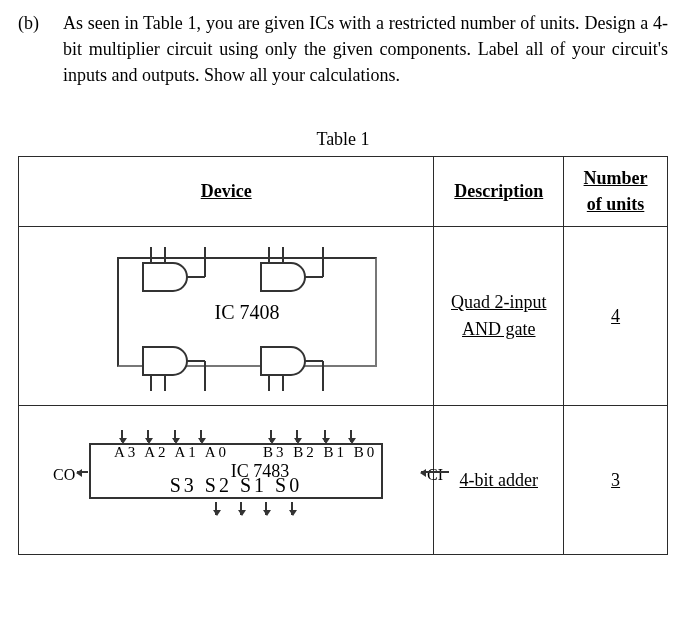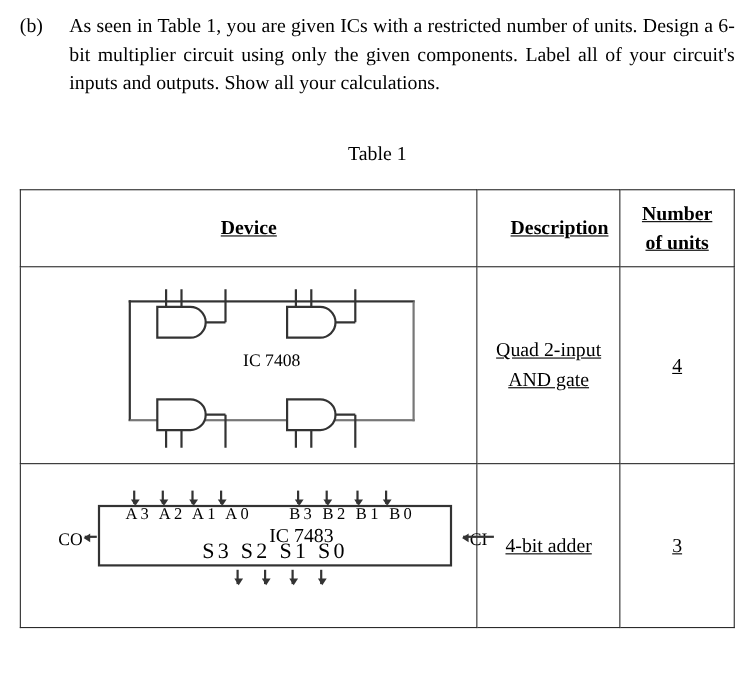--- a/index.html
+++ b/index.html
@@ -1,41 +1,41 @@
 <!DOCTYPE html>
 <html><head>
   <meta charset="utf-8">
   <style>
     * { box-sizing: border-box; margin: 0; padding: 0; }
     body { font-family: 'Times New Roman', Times, serif; font-size: 18px; background: #fff; color: #000; width: 686px; height: 633px; padding: 10px 18px 18px 18px; line-height: 1.45; }
     .row { display: flex; align-items: flex-start; gap: 24px; }
     .label { flex: 0 0 auto; }
     .body { flex: 1 1 auto; text-align: justify; }
-    .caption { text-align: center; margin-top: 38px; margin-bottom: 20px; }
+    .caption { text-align: center; margin-top: 38px; margin-bottom: 4px; }
     table { border-collapse: collapse; width: 100%; text-decoration: underline; }
     th, td { border: 1px solid #2b2b2b; padding: 8px 10px; vertical-align: middle; }
     th { font-weight: bold; text-align: center; }
     th.device { width: 64%; }
-    th.desc { width: 20%; text-align: right; }
+    th.desc { width: 20%; }
     th.units { width: 16%; }
     td.desc, td.units { text-align: center; }
     td.device { padding: 14px 10px; }
     .device-wrap { position: relative; height: 150px; }
     .device-wrap.adder { height: 120px; }
     
     .ic7408-box { position: absolute; left: 88px; top: 16px; width: 260px; height: 110px; border: 2px solid #333; border-bottom-color: #777; border-right-color: #777; background: #fff; }
-    .ic7408-label { position: absolute; left: 50%; top: 50%; transform: translate(-50%, -50%); font-size: 16px; }
+    .ic7408-label { position: absolute; left: 50%; top: 50%; transform: translate(-50%, -50%); font-size: 20px; }
     .gate { position: absolute; }
     .gate svg { display: block; }
     .g-tl { left: 108px; top: 4px; }
     .g-tr { left: 226px; top: 4px; }
     .g-bl { left: 108px; bottom: -2px; transform: scaleY(-1); }
     .g-br { left: 226px; bottom: -2px; transform: scaleY(-1); }
     
-    .ic7483-box { position: absolute; left: 60px; top: 23px; width: 322px; height: 56px; border: 2px solid #333; background: #fff; }
+    .ic7483-box { position: absolute; left: 60px; top: 23px; width: 294px; height: 56px; border: 2px solid #333; background: #fff; }
     .ic7483-label { position: absolute; left: 50%; top: 50%; transform: translate(-50%, -50%); font-size: 18px; margin-left: 24px; }
     .ic7483-sublabel { position: absolute; left: 50%; bottom: -3px; transform: translateX(-50%); font-size: 20px; letter-spacing: 3px; white-space: pre; }
     .a-labels { position: absolute; left: 23px; top: -3px; font-size: 15px; letter-spacing: 3px; white-space: pre; }
     .b-labels { position: absolute; left: 172px; top: -3px; font-size: 15px; letter-spacing: 3px; white-space: pre; }
     .arrow-in { position: absolute; width: 0; height: 12px; border-left: 2px solid #333; }
     .arrow-in:after { content: ""; position: absolute; bottom: -2px; left: -4px; border-left: 4px solid transparent; border-right: 4px solid transparent; border-top: 6px solid #333; }
     .ain1 { left: 92px; top: 10px; }
     .ain2 { left: 118px; top: 10px; }
     .ain3 { left: 145px; top: 10px; }
     .ain4 { left: 171px; top: 10px; }
@@ -54,21 +54,21 @@
     .arrow-left { position: absolute; height: 0; width: 11px; border-top: 2px solid #333; }
     .arrow-left:after { content: ""; position: absolute; left: -1px; top: -4px; border-top: 4px solid transparent; border-bottom: 4px solid transparent; border-right: 6px solid #333; }
     .al-co { left: 48px; top: 51px; }
     .al-ci { left: 392px; top: 51px; width: 28px; }
   </style>
 </head>
 <body>
 
 <div class="row">
   <div class="label">(b)</div>
-  <div class="body">As seen in Table 1, you are given ICs with a restricted number of units. Design a 6-bit multiplier circuit using only the given components. Label all of your circuit's inputs and outputs.  Show all your calculations.</div>
+  <div class="body">As seen in Table 1, you are given ICs with a restricted number of units. Design a 4-bit multiplier circuit using only the given components. Label all of your circuit's inputs and outputs.  Show all your calculations.</div>
 </div>
 
 <div class="caption">Table 1</div>
 
 <table>
   <thead>
     <tr>
       <th class="device">Device</th>
       <th class="desc">Description</th>
       <th class="units">Number of units</th>

